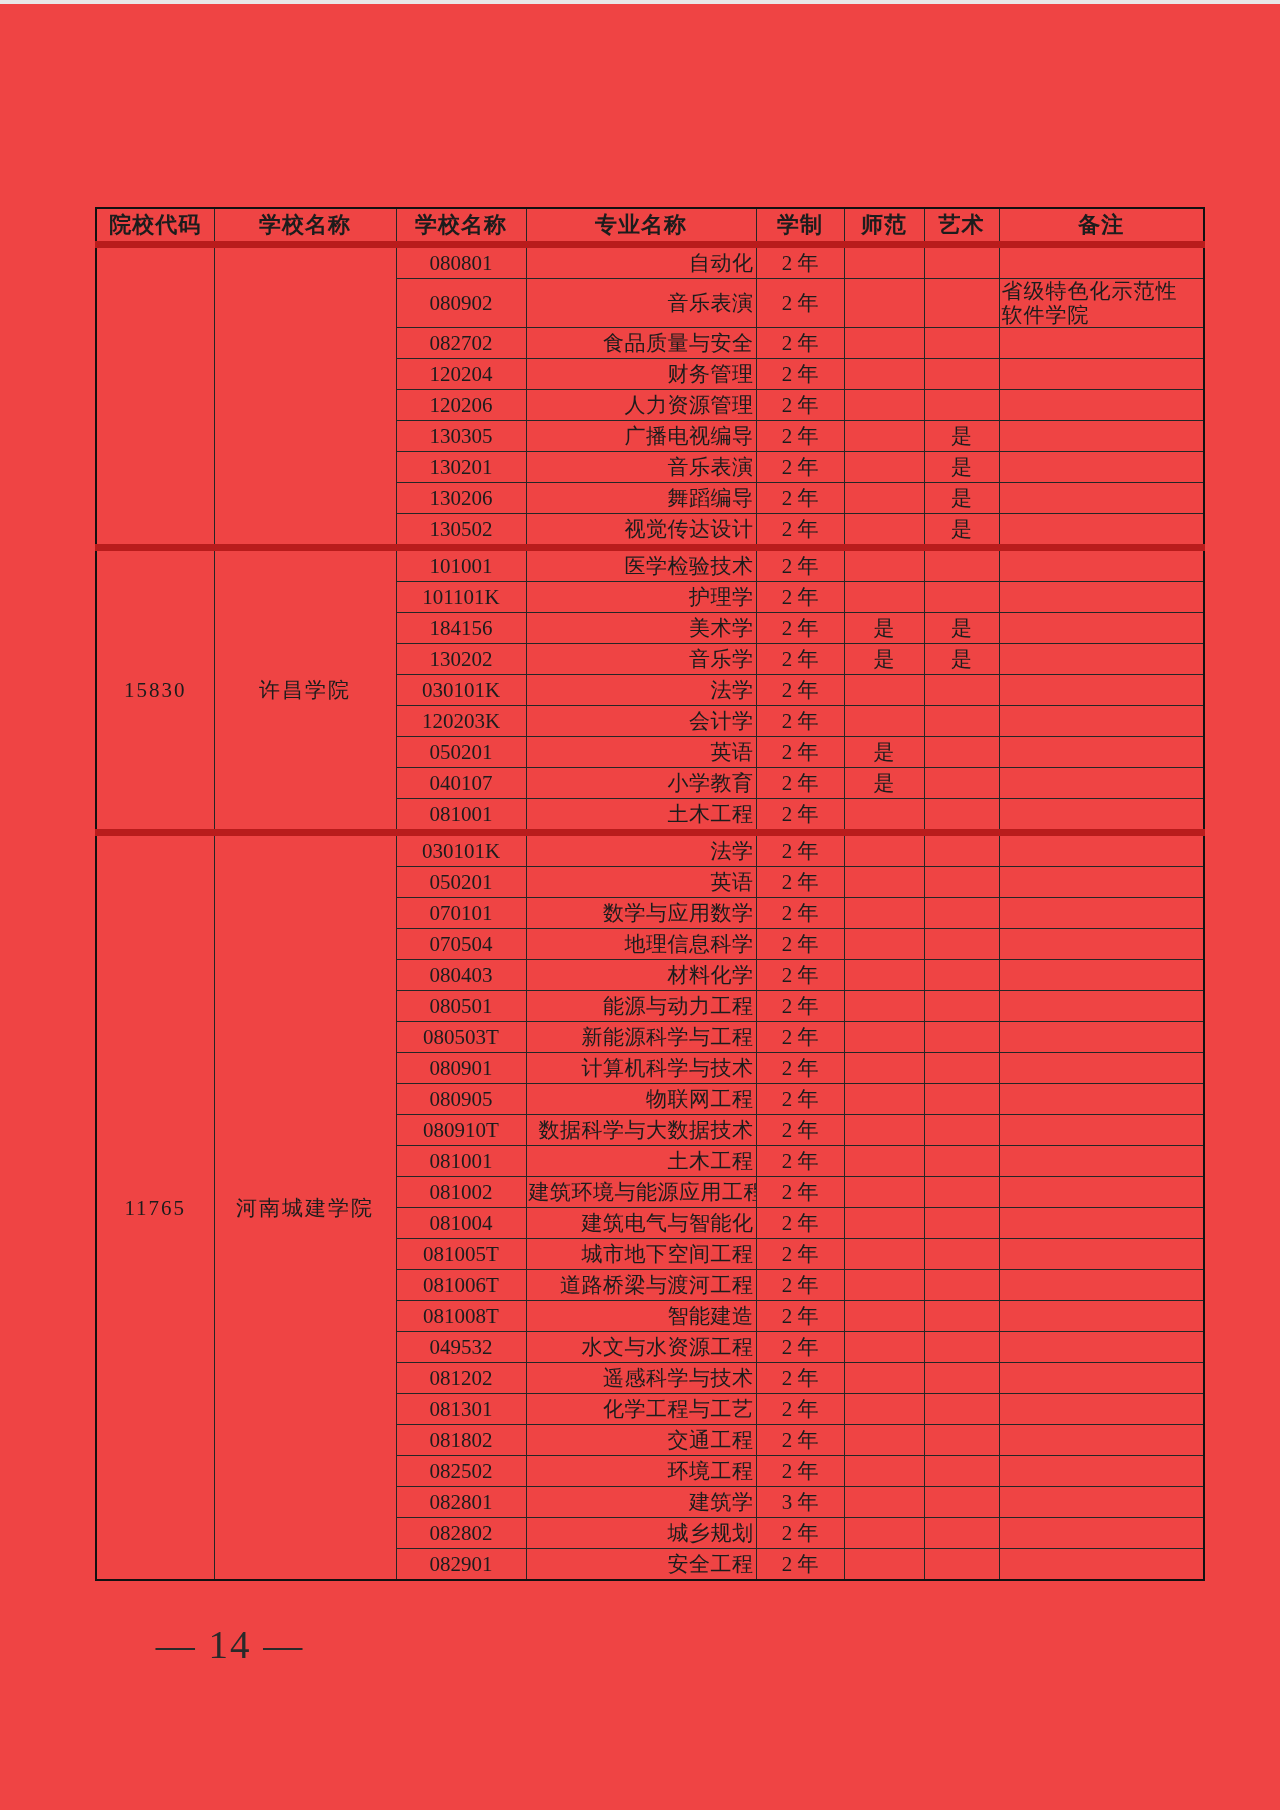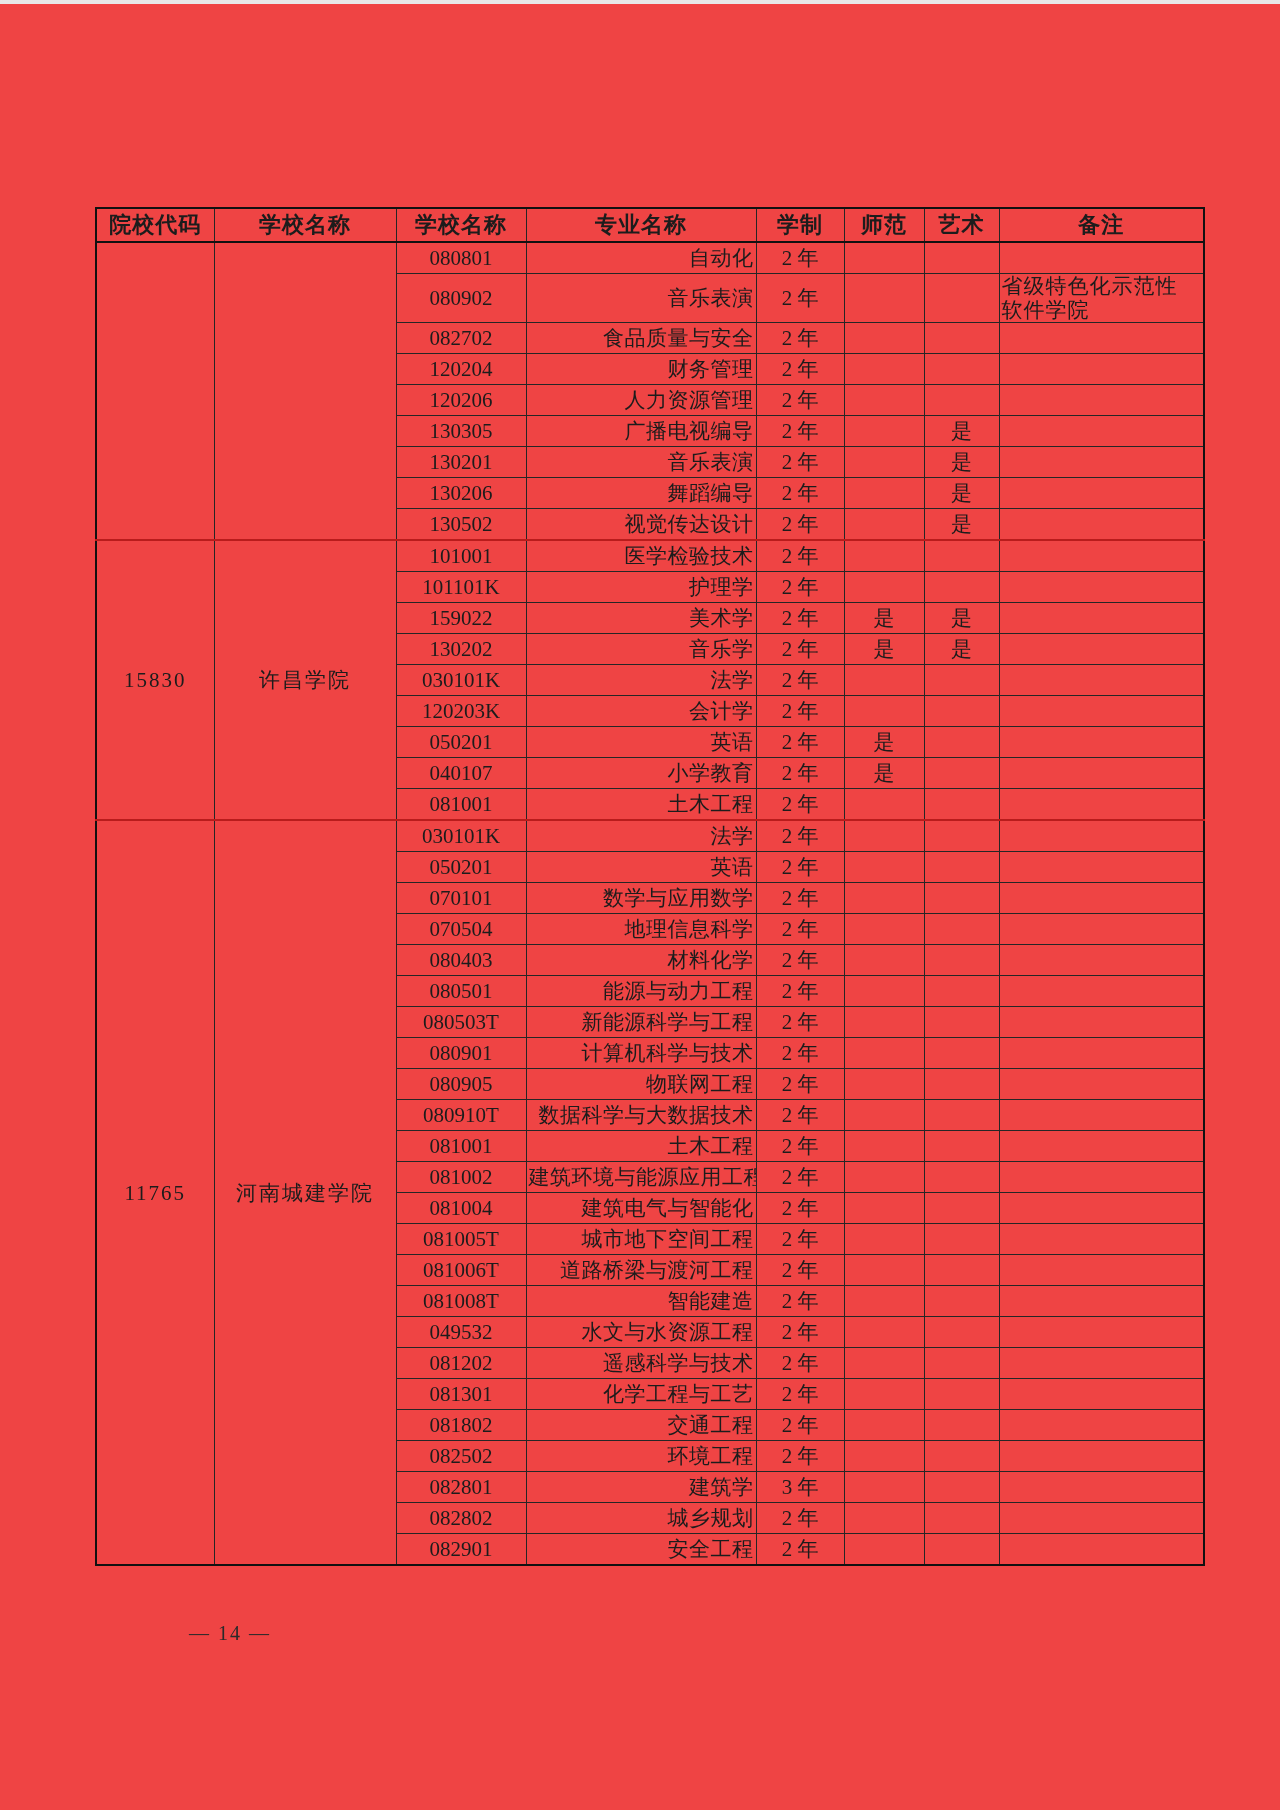--- a/index.html
+++ b/index.html
@@ -59,29 +59,29 @@
   .roster td.remark {
     text-align: left;
     white-space: pre-line;
     letter-spacing: 1px;
   }
   .roster td.major-name {
     letter-spacing: 0.5px;
     text-align: right;
   }
   .roster tr.group-start td {
-    border-top: 2px solid #b91c1c;
+    border-top: 7px solid #b91c1c;
   }
   .page-number {
     position: absolute;
     left: 150px;
     top: 1618px;
     width: 160px;
     text-align: center;
-    font-size: 20px;
+    font-size: 39px;
     color: #2a2a2a;
     letter-spacing: 2px;
     white-space: nowrap;
   }
 </style>
 </head>
 <body>
 
 <div class="page">
 
@@ -196,21 +196,21 @@
         </tr>
         <tr>
           <td>101101K</td>
           <td class="major-name">护理学</td>
           <td>2 年</td>
           <td></td>
           <td></td>
           <td class="remark"></td>
         </tr>
         <tr>
-          <td>159022</td>
+          <td>184156</td>
           <td class="major-name">美术学</td>
           <td>2 年</td>
           <td>是</td>
           <td>是</td>
           <td class="remark"></td>
         </tr>
         <tr>
           <td>130202</td>
           <td class="major-name">音乐学</td>
           <td>2 年</td>

